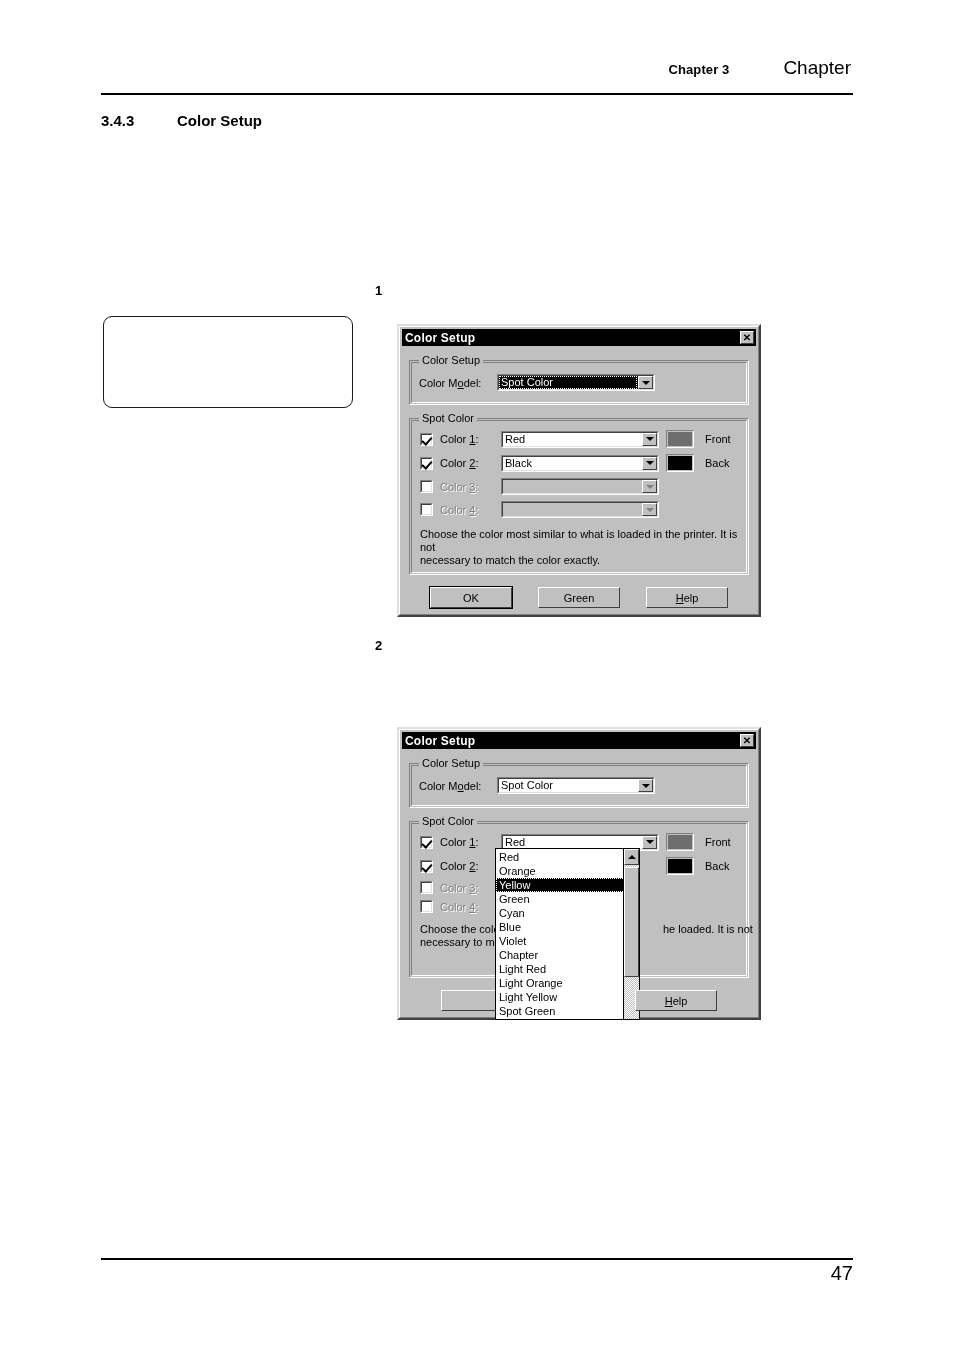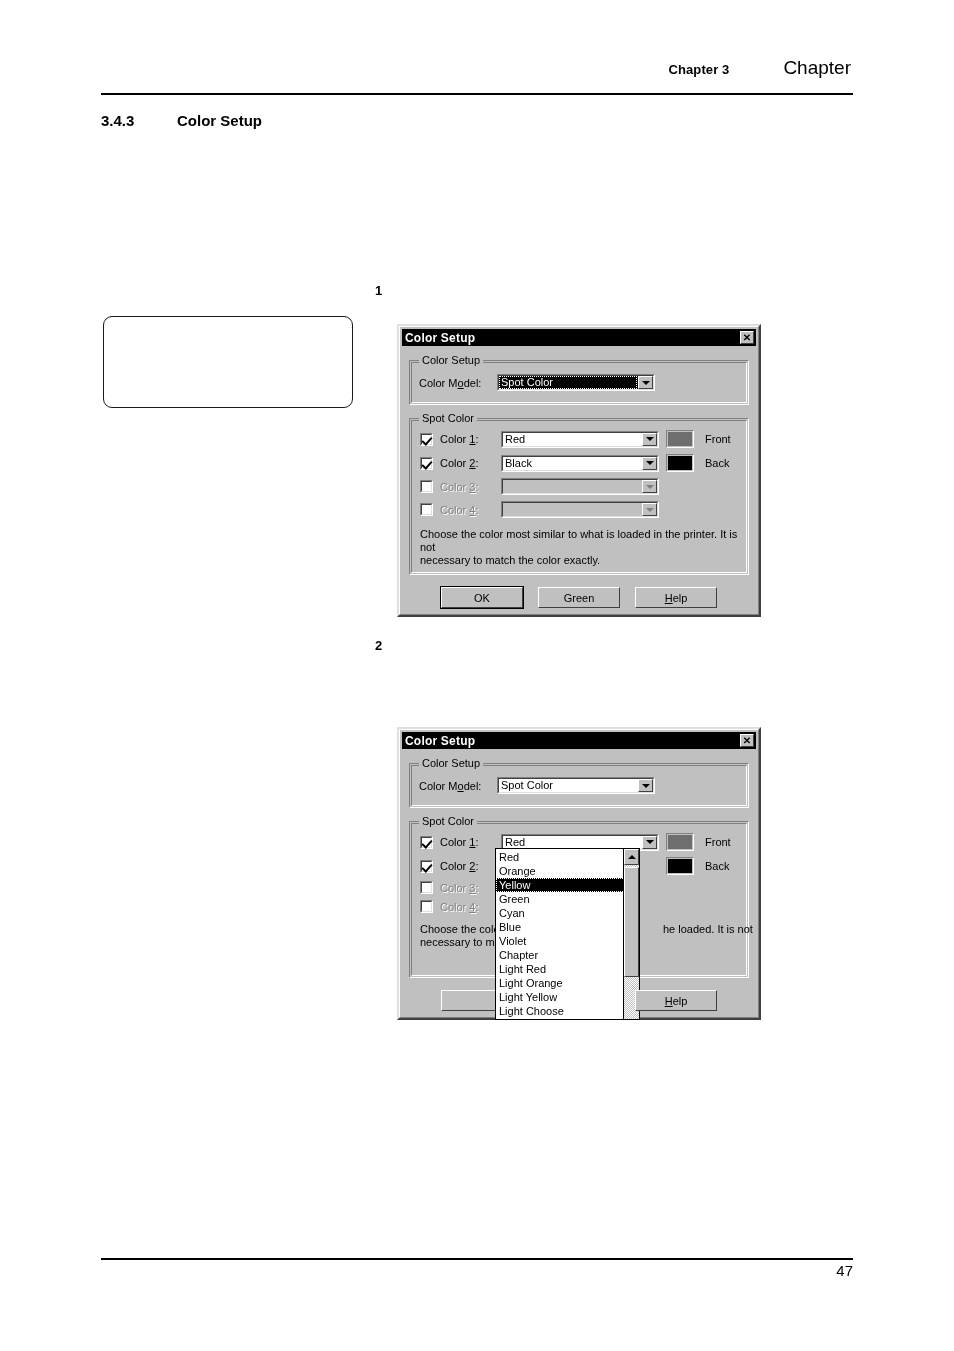--- a/index.html
+++ b/index.html
@@ -23,21 +23,21 @@
   .hdr-chapter{font-size:13px;font-weight:bold;letter-spacing:.1px;}
   .hdr-section{font-size:19px;font-weight:normal;}
   .header-rule{
     position:absolute; left:101px; top:93px; width:752px; height:2px; background:#000;
   }
   .footer-rule{
     position:absolute; left:101px; top:1258px; width:752px; height:2px; background:#000;
   }
   .page-number{
     position:absolute; left:101px; top:1262px; width:752px;
-    text-align:right; font-size:15px;
+    text-align:right; font-size:20px;
   }
 
   .sec-head{
     position:absolute; left:101px; top:112px;
     font-size:15px; font-weight:bold;
     display:flex; gap:4px;
   }
   .sec-num{width:72px;display:inline-block;}
   .sec-title{display:inline-block;}
 
@@ -349,21 +349,21 @@
           </div>
 
           <div class="helptext" style="margin-top:10px;width:330px;">
             <div>Choose the color most similar to what is loaded in the printer.  It is not</div>
             <div>necessary to match the color exactly.</div>
           </div>
 
         </div>
       </div>
 
-      <div class="row" style="margin-top:12px;justify-content:center;gap:15px;">
+      <div class="row" style="margin-top:12px;justify-content:center;gap:26px;">
         <div class="btn default" style="width:82px;">OK</div>
         <div class="btn" style="width:82px;">Green</div>
         <div class="btn" style="width:82px;">
           <span></span>
             <span class="ul">H</span>
             <span>elp</span>
         </div>
       </div>
 
     </div>
@@ -478,21 +478,21 @@
       <div class="dl-item">Orange</div>
       <div class="dl-item sel">Yellow</div>
       <div class="dl-item">Green</div>
       <div class="dl-item">Cyan</div>
       <div class="dl-item">Blue</div>
       <div class="dl-item">Violet</div>
       <div class="dl-item">Chapter</div>
       <div class="dl-item">Light Red</div>
       <div class="dl-item">Light Orange</div>
       <div class="dl-item">Light Yellow</div>
-      <div class="dl-item">Light Choose</div>
+      <div class="dl-item">Spot Green</div>
       <div class="dl-item">Light Cyan</div>
     </div>
   <div class="dl-scroll">
     <div class="sb-btn">
         <i class="tri-up"></i>
       </div>
     <div class="sb-thumb" style="top:18px;height:110px;"></div>
   </div>
 </div>
 

